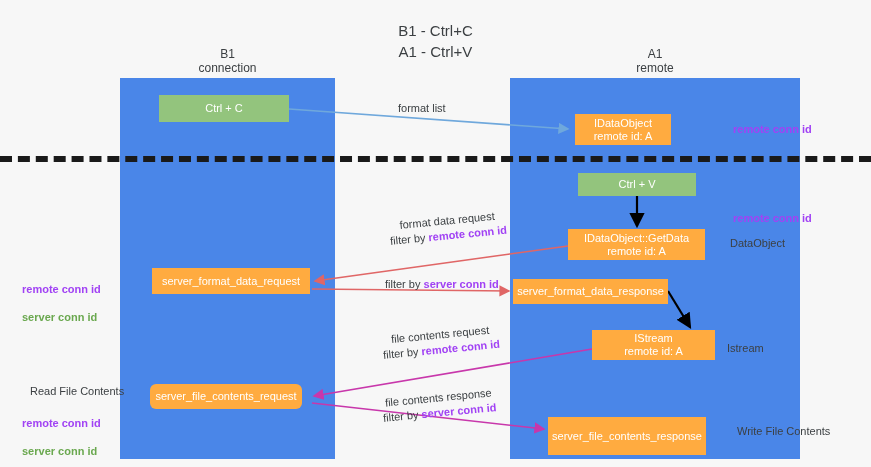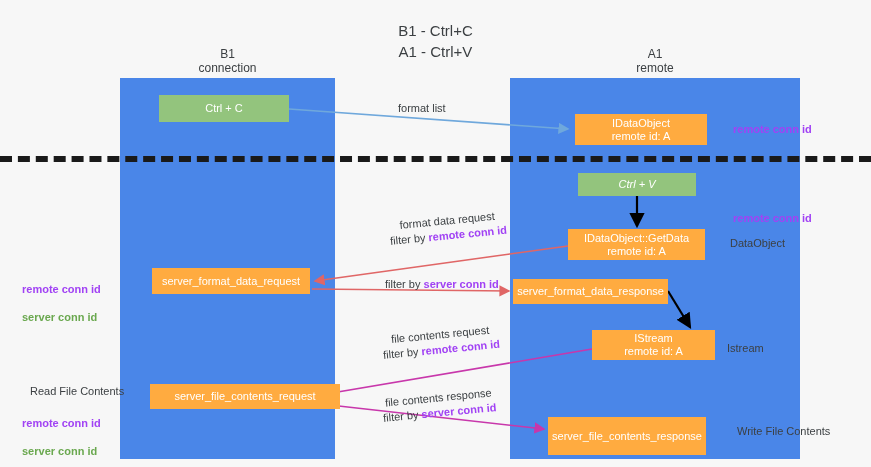--- a/index.html
+++ b/index.html
@@ -68,27 +68,27 @@
     color: #ffffff;
     font-size: 11px;
     line-height: 13px;
     white-space: pre-line;
     padding: 4px 4px;
   }
   .green { background: #93c47d; }
   .orange { background: #ffab40; }
 
   #box-ctrlc   { left: 159px; top: 95px;  width: 130px; height: 27px; }
-  #box-dataobj { left: 575px; top: 114px; width: 132px; height: 31px; }
-  #box-ctrlv   { left: 578px; top: 173px; width: 118px; height: 23px; font-style: italic; }
+  #box-dataobj { left: 575px; top: 114px; width: 96px; height: 31px; }
+  #box-ctrlv   { left: 578px; top: 173px; width: 118px; height: 23px; }
   #box-getdata { left: 568px; top: 229px; width: 137px; height: 31px; }
   #box-sfdreq  { left: 152px; top: 268px; width: 158px; height: 26px; }
   #box-sfdres  { left: 513px; top: 279px; width: 155px; height: 25px; }
   #box-istream { left: 592px; top: 330px; width: 123px; height: 30px; }
-  #box-sfcreq  { left: 150px; top: 384px; width: 190px; height: 25px; }
+  #box-sfcreq  { left: 150px; top: 384px; width: 152px; height: 25px; border-radius: 6px; }
   #box-sfcres  { left: 548px; top: 417px; width: 158px; height: 38px; }
 
   
   .side-label {
     font-size: 11px;
     line-height: 14px;
     white-space: pre-line;
   }
   .purple { color: #a142f4; font-weight: bold; }
   .green-txt { color: #6aa84f; font-weight: bold; }

